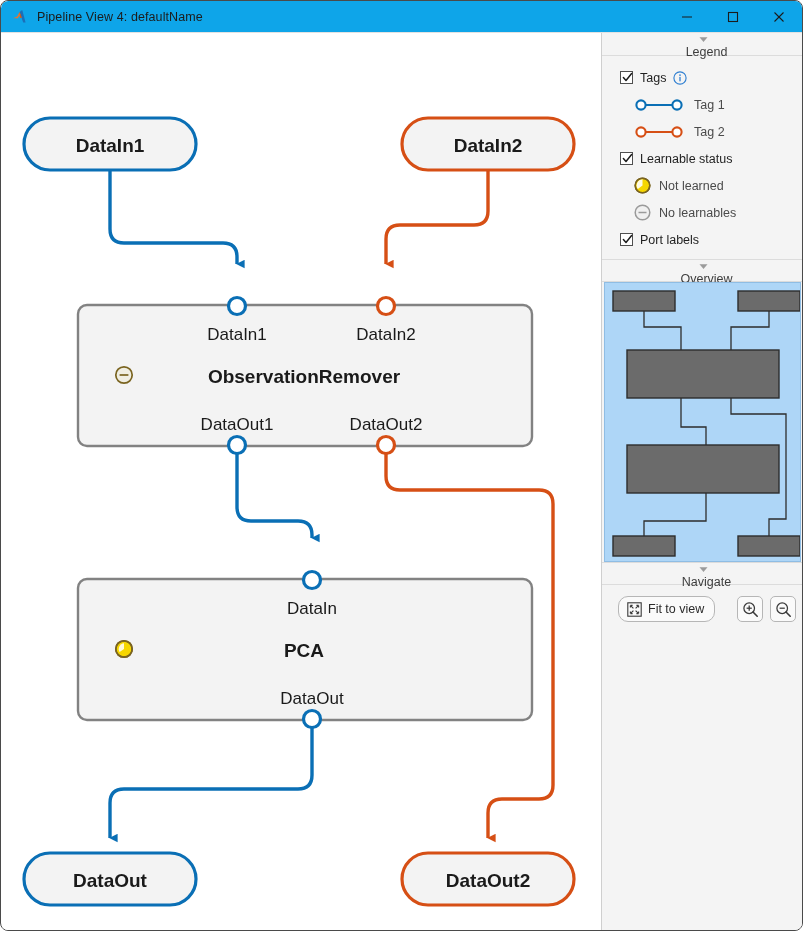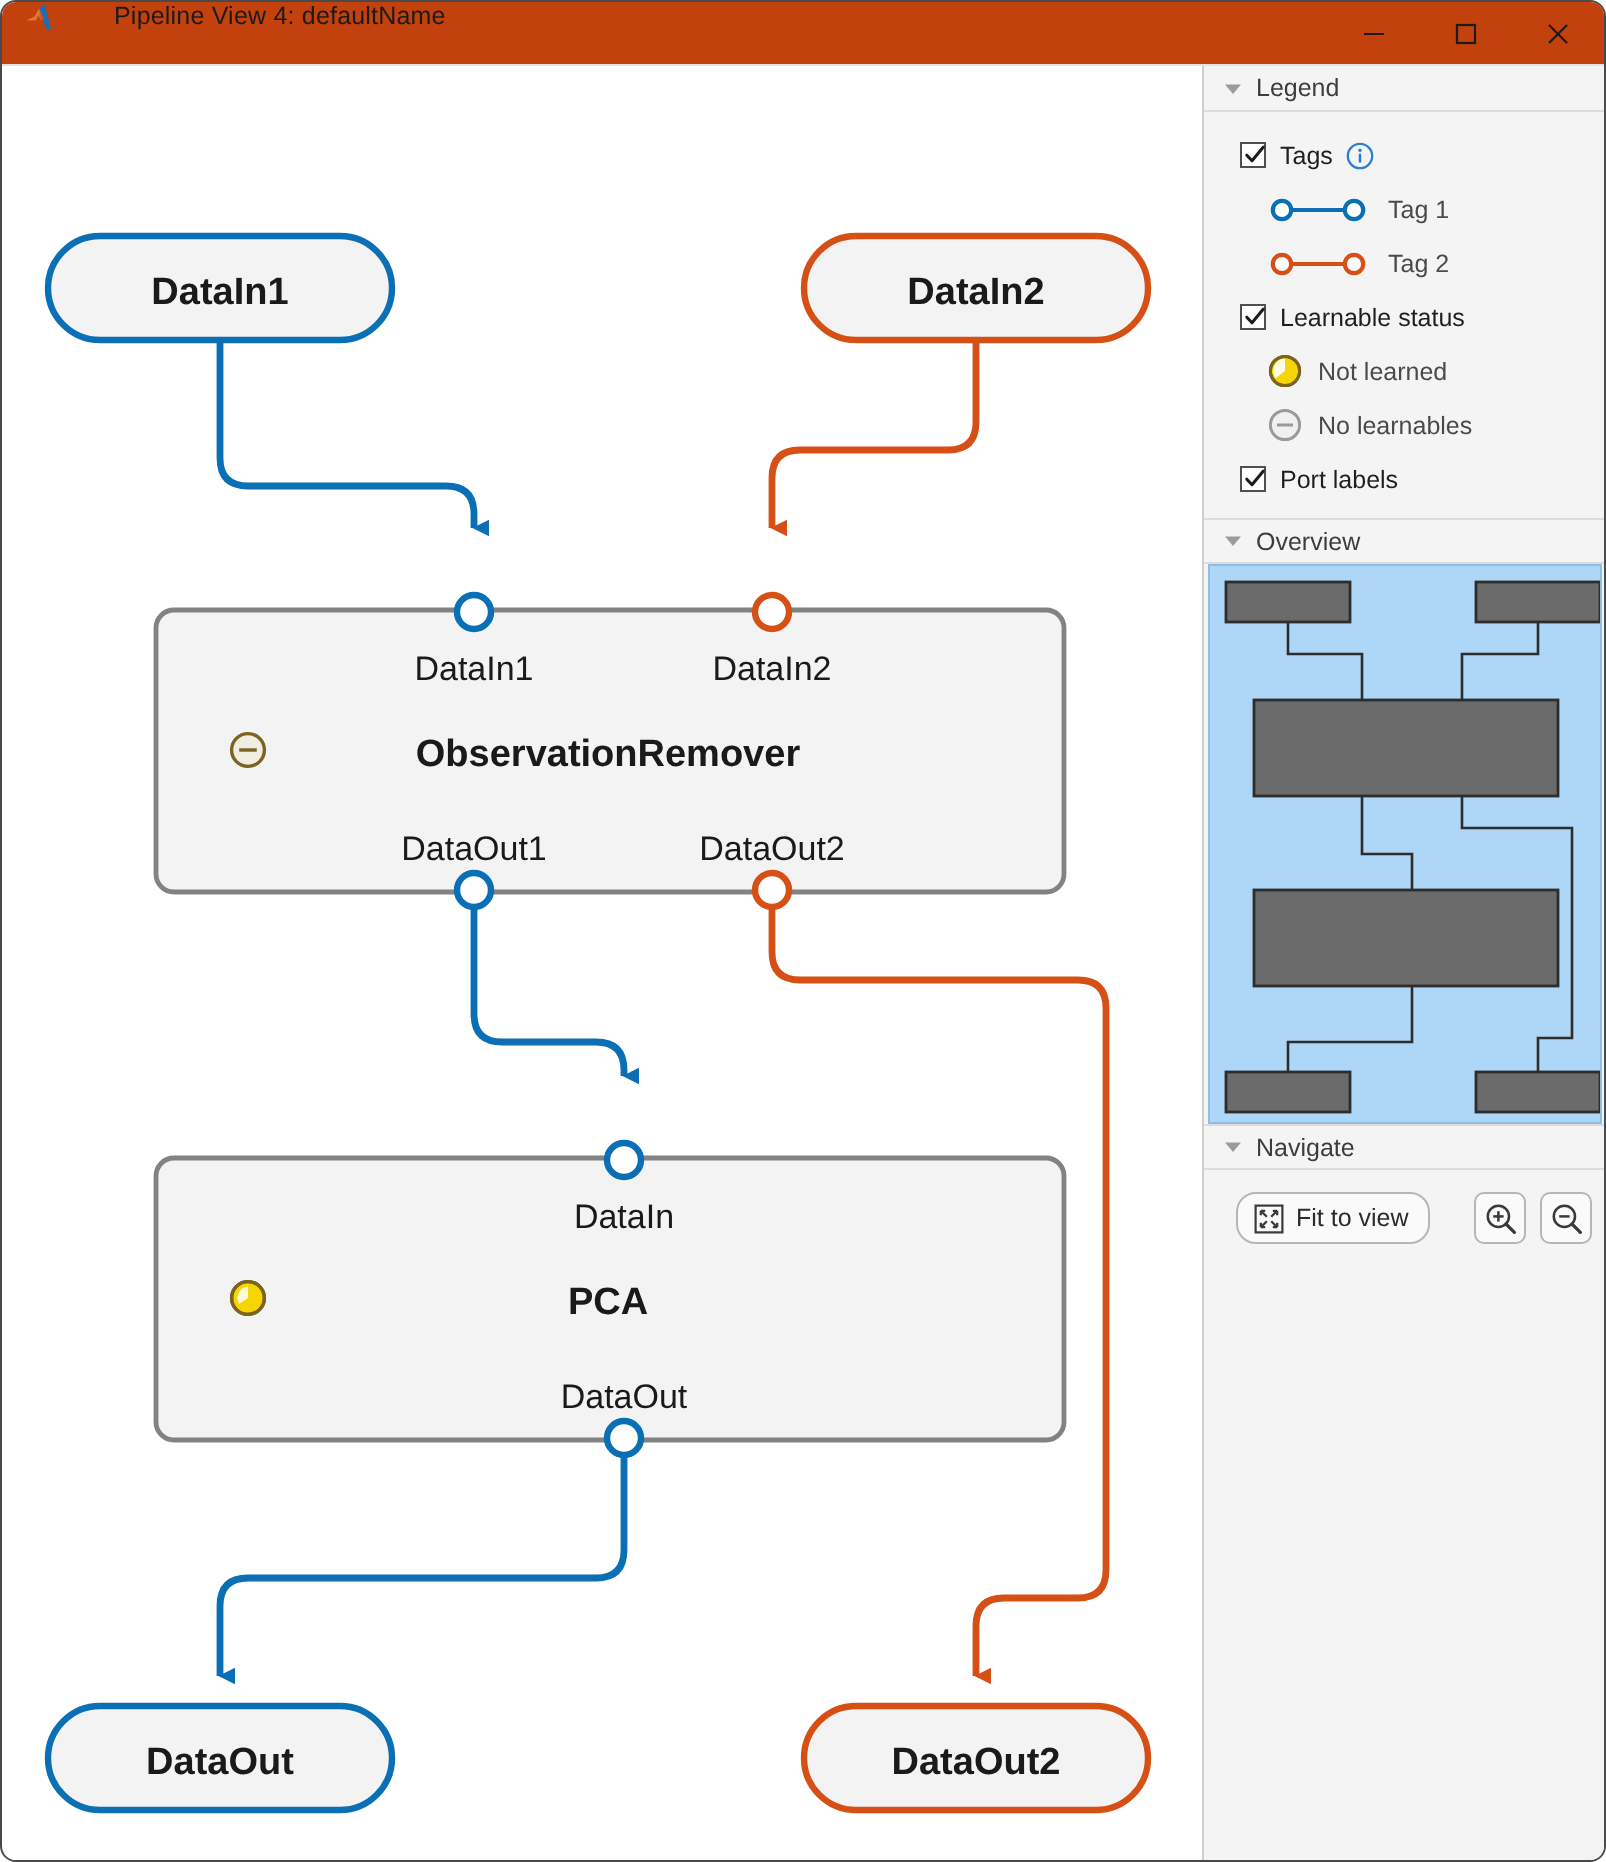--- a/index.html
+++ b/index.html
@@ -22,27 +22,26 @@
     border: 1px solid #4a4a4a;
     border-radius: 8px;
   }
 
   
   #titlebar {
     position: absolute;
     left: 0; top: 0;
     width: 803px;
     height: 32px;
-    background: #c2410c;
+    background: #0ea5e9;
     border-bottom: 1px solid #e2e2e2;
     border-radius: 7px 7px 0 0;
     display: flex;
-    align-items: flex-start;
-    box-sizing: border-box;
-    gap: 20px;
+    align-items: center;
+    box-sizing: border-box;
   }
   #app-icon {
     width: 16px; height: 16px;
     margin-left: 11px;
     margin-right: 9px;
     flex: 0 0 auto;
   }
   #title-text {
     font-size: 12.5px;
     color: #1c1c1c;
@@ -96,20 +95,21 @@
 
   
   .panel-header {
     height: 23px;
     display: flex;
     align-items: center;
     background: #f4f4f4;
     border-bottom: 1px solid #dcdcdc;
     box-sizing: border-box;
     padding-left: 8px;
+    flex-direction: column;
   }
   .twisty {
     width: 12px; height: 12px;
     margin-right: 6px;
     flex: 0 0 auto;
     display: flex;
     align-items: center;
     justify-content: center;
   }
   .panel-header-label {

